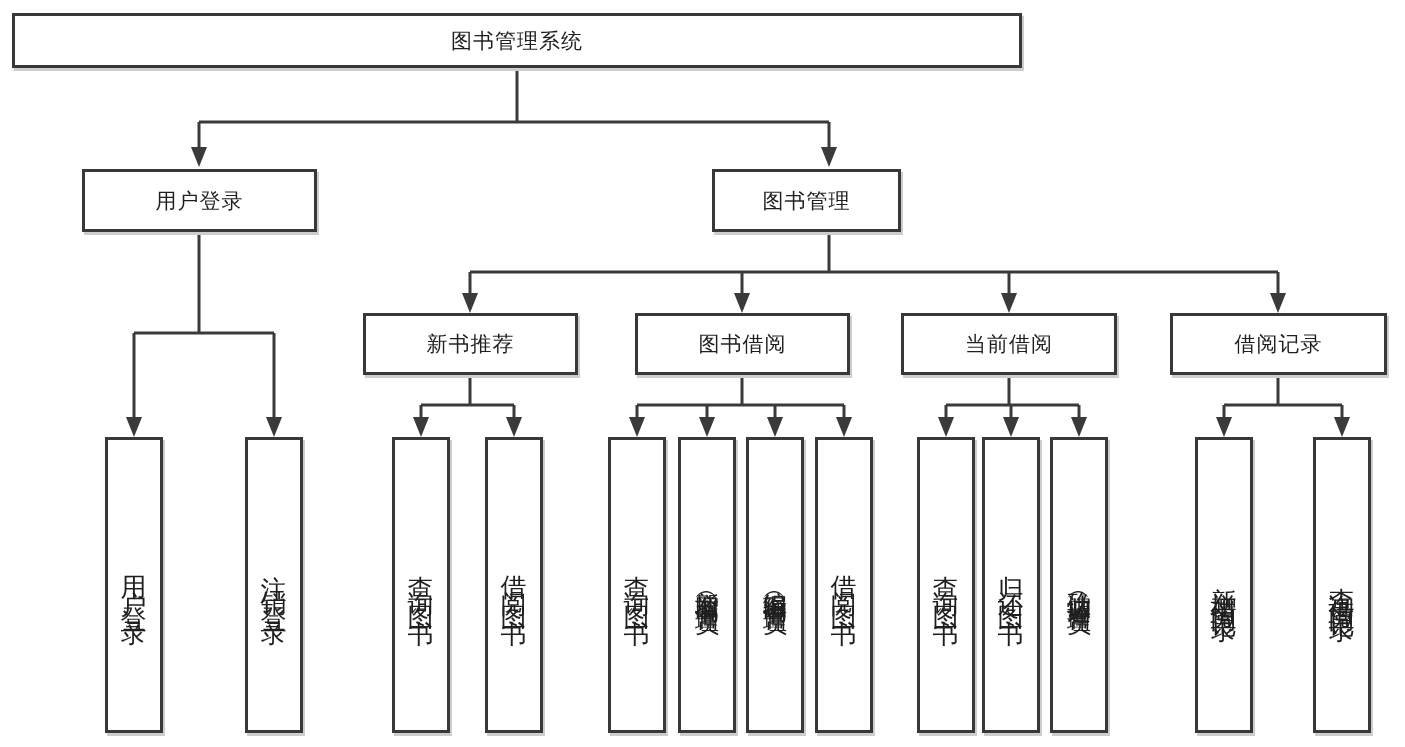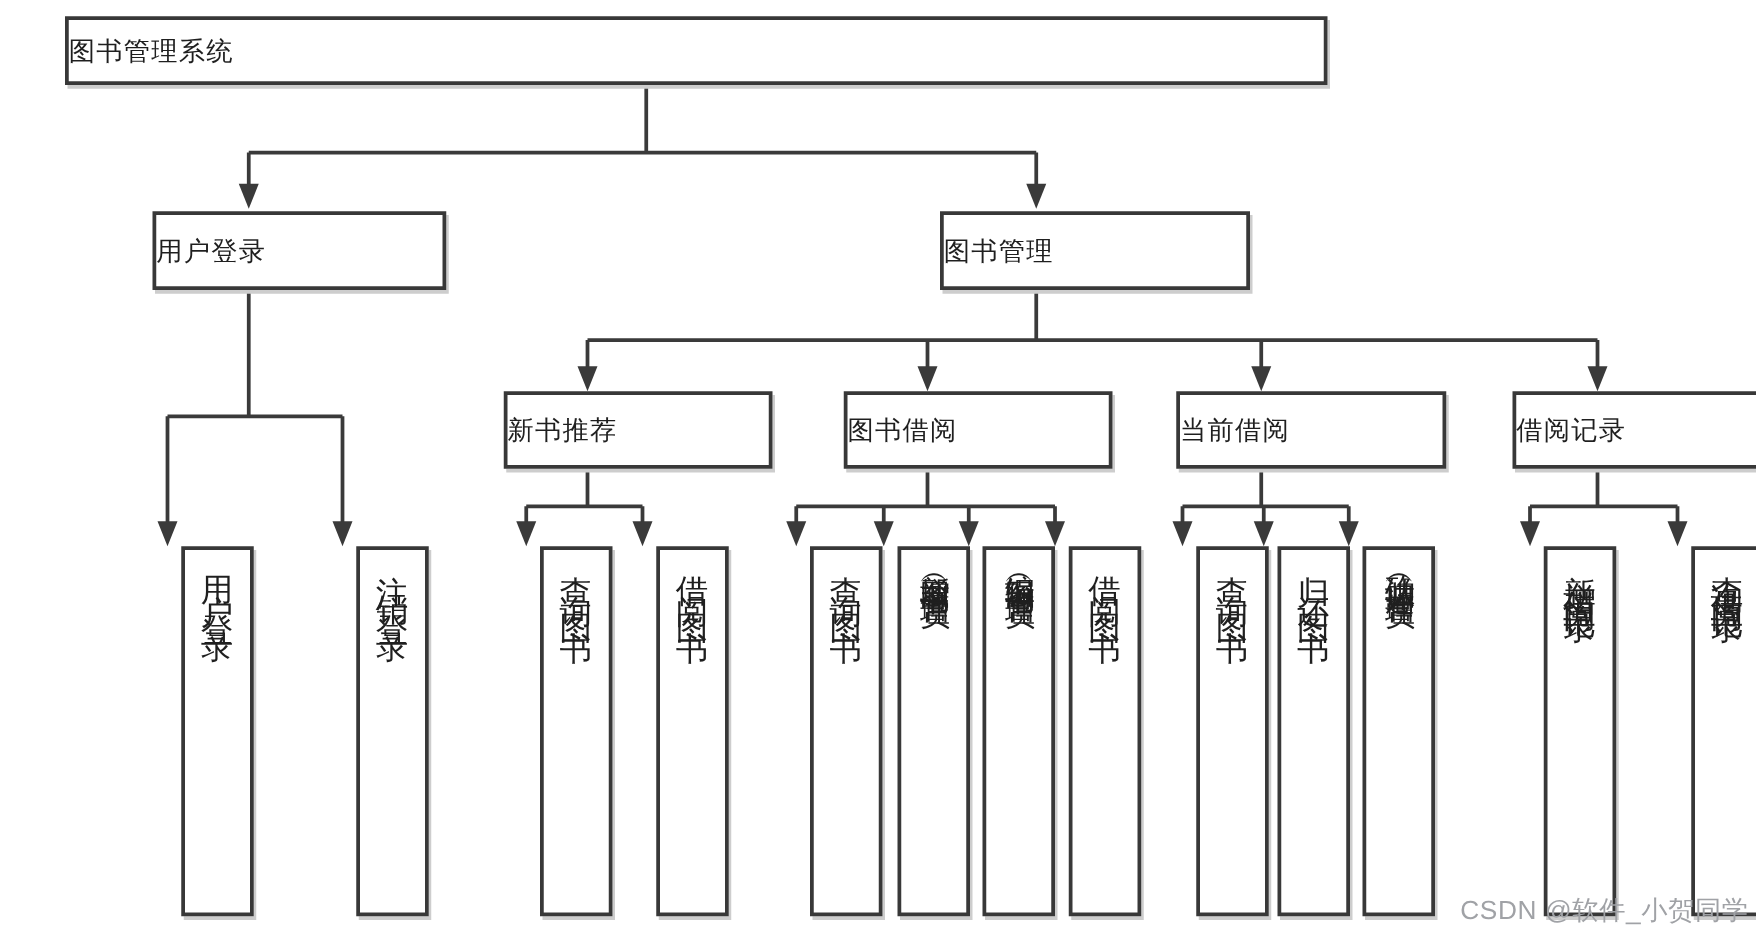--- a/index.html
+++ b/index.html
@@ -5,21 +5,21 @@
   html,body{margin:0;padding:0;background:#ffffff;}
   .canvas{
     position:relative;width:1405px;height:747px;background:#ffffff;overflow:hidden;
     font-family:"Liberation Sans","DejaVu Sans",sans-serif;
   }
   .connectors{position:absolute;left:0;top:0;width:1405px;height:747px;}
   .node{
     position:absolute;box-sizing:border-box;background:#ffffff;
     border:3px solid #383838;color:#1f1f1f;
     box-shadow:2px 3px 0 #cdcdcd;
-    display:flex;align-items:center;justify-content:flex-start;margin-left:40px;
+    display:flex;align-items:center;justify-content:center;
   }
   .hbox{font-size:21px;letter-spacing:1px;}
   .hbox.root{font-size:21px;}
   .vbox{
     width:58px;height:296px;top:437px;
     writing-mode:vertical-rl;text-orientation:mixed;
     font-size:26px;letter-spacing:15px;line-height:1;
   }
   .vbox.mid{letter-spacing:6px;}
   .vbox.long{font-size:24px;letter-spacing:3px;}
@@ -85,21 +85,21 @@
     </g>
   </svg>
 
   <div class="node hbox root" style="left:12px;top:13px;width:1010px;height:55px">
     <span>图书管理系统</span>
   </div>
 
   <div class="node hbox" style="left:82px;top:169px;width:235px;height:63px">
     <span>用户登录</span>
   </div>
-  <div class="node hbox" style="left:712px;top:169px;width:248px;height:63px">
+  <div class="node hbox" style="left:712px;top:169px;width:189px;height:63px">
     <span>图书管理</span>
   </div>
 
   <div class="node hbox" style="left:635px;top:313px;width:215px;height:62px">
     <span>图书借阅</span>
   </div>
   <div class="node hbox" style="left:363px;top:313px;width:215px;height:62px">
     <span>新书推荐</span>
   </div>
   <div class="node hbox" style="left:1170px;top:313px;width:217px;height:62px">
@@ -146,15 +146,14 @@
     <span>确认归还（管理员）</span>
   </div>
 
   <div class="node vbox mid" style="left:1195px">
     <span>新增借阅记录</span>
   </div>
   <div class="node vbox mid" style="left:1313px">
     <span>查询借阅记录</span>
   </div>
 
-  <div class="watermark">CSDN @软件_小贺同学</div>
 
 </div>
 
 </body></html>

